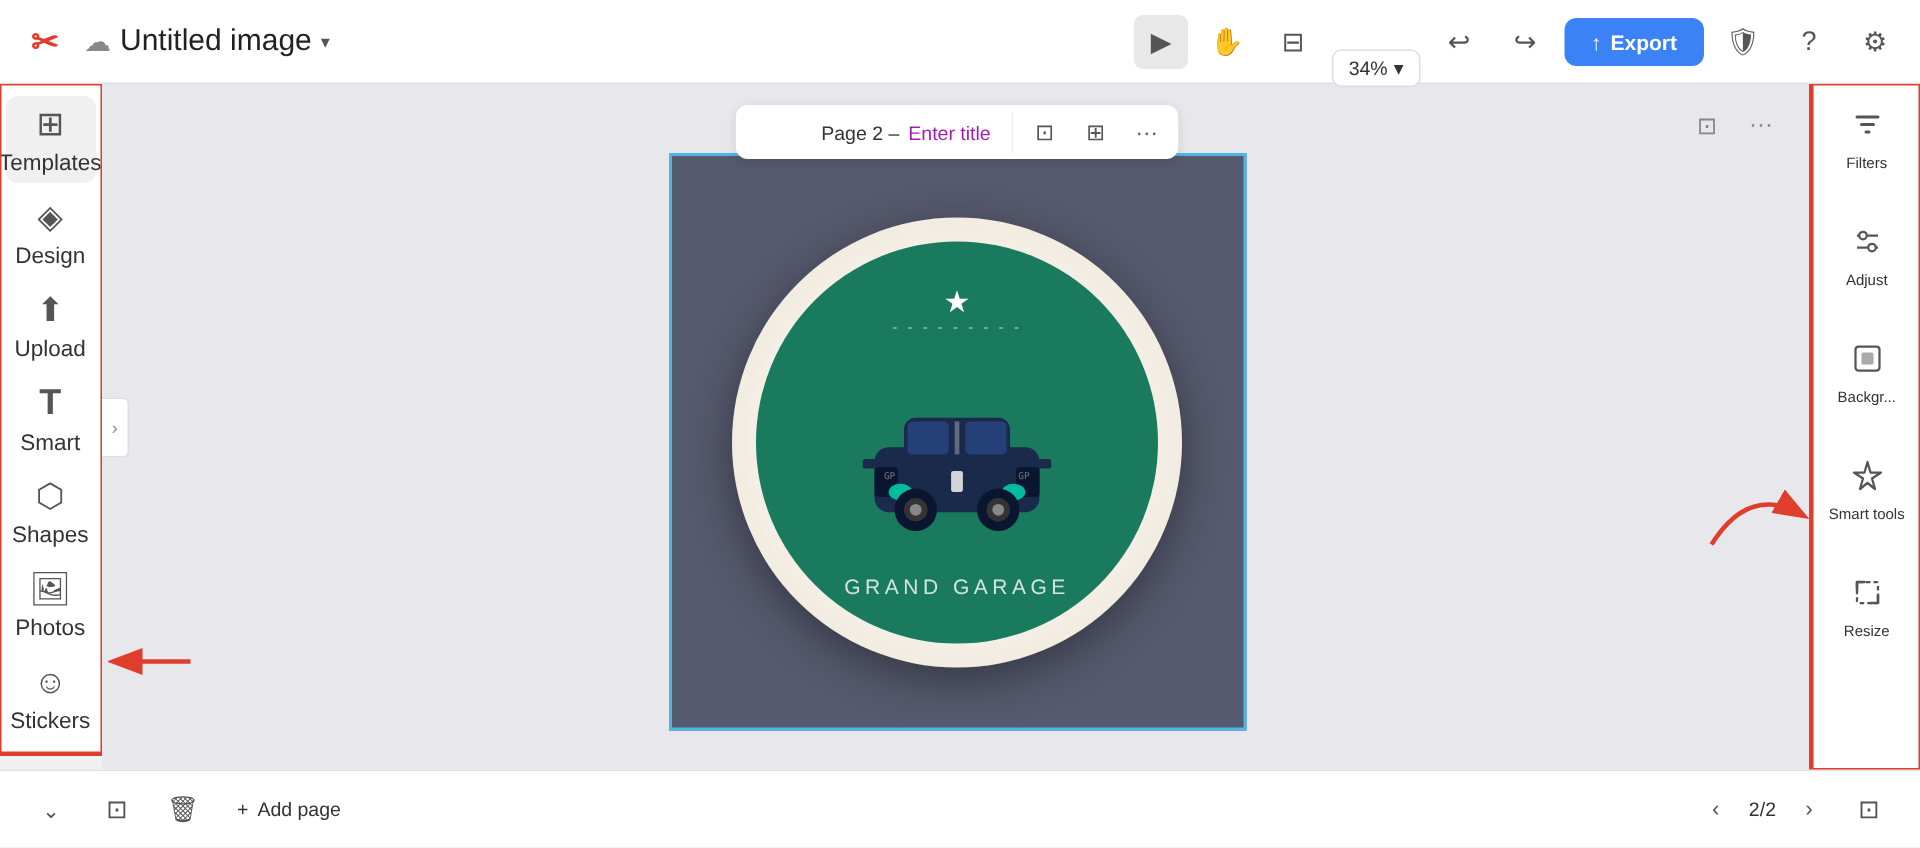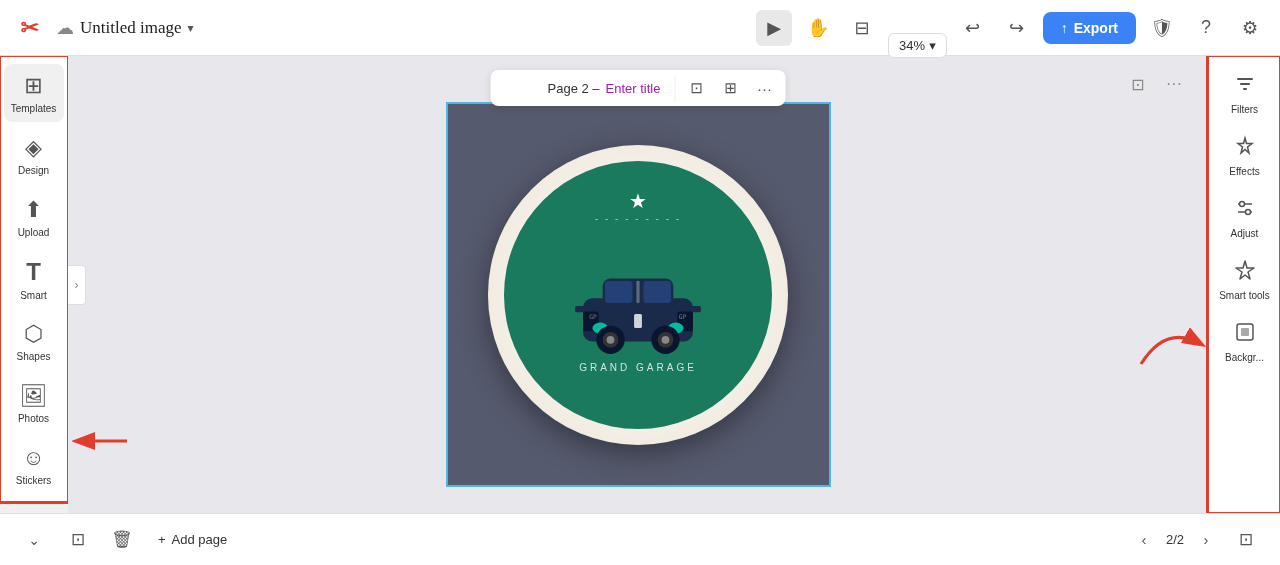--- a/index.html
+++ b/index.html
@@ -18,21 +18,21 @@
     }
     .topbar-logo {
       width: 36px; height: 36px;
       display: flex; align-items: center; justify-content: center;
       color: #e03e2d; font-size: 22px; font-weight: bold; cursor: pointer;
     }
     .topbar-title-area {
       display: flex; align-items: center; gap: 6px; flex: 1;
     }
     .cloud-icon { color: #888; font-size: 18px; }
-    .topbar-title { font-size: 17px; font-weight: 500; color: #222; font-family: Liberation Serif, serif; }
+    .topbar-title { font-size: 20px; font-weight: 500; color: #222; }
     .chevron-down { font-size: 12px; color: #555; cursor: pointer; }
     .topbar-center {
       display: flex; align-items: center; gap: 8px;
     }
     .tool-btn {
       width: 36px; height: 36px;
       border-radius: 6px;
       border: none; background: transparent;
       display: flex; align-items: center; justify-content: center;
       cursor: pointer; color: #555; font-size: 18px;
@@ -82,21 +82,21 @@
       z-index: 5;
     }
     .sidebar-item {
       display: flex; flex-direction: column; align-items: center; justify-content: center;
       width: 60px; height: 58px; border-radius: 8px;
       cursor: pointer; color: #555; gap: 4px;
       font-size: 11px; text-align: center;
     }
     .sidebar-item.active { background: #f0f0f0; }
     .sidebar-item .si-icon { font-size: 22px; }
-    .sidebar-item .si-label { font-size: 10px; color: #333; }
+    .sidebar-item .si-label { font-size: 15px; color: #333; }
 
     
     .canvas-area {
       flex: 1;
       background: #e8e8ec;
       position: relative;
       display: flex;
       align-items: center;
       justify-content: center;
       overflow: hidden;
@@ -186,37 +186,37 @@
     }
     .badge-dashes {
       color: rgba(255,255,255,0.6); font-size: 10px; position: absolute; top: 52px;
       letter-spacing: 2px;
     }
     .badge-car {
       width: 160px; height: 110px;
       margin-top: 10px;
     }
     .badge-text {
-      position: absolute; bottom: 56px;
-      color: #fff; font-size: 10px; letter-spacing: 3px; text-transform: uppercase;
+      position: absolute; bottom: 30px;
+      color: #fff; font-size: 14px; letter-spacing: 3px; text-transform: uppercase;
       opacity: 0.8;
     }
 
     
 
     
     .right-sidebar {
       width: 72px;
       background: #fff;
       border-left: 1px solid #e0e0e0;
       display: flex;
       flex-direction: column;
       align-items: center;
       padding: 8px 0;
-      gap: 2px;
+      gap: 18px;
       outline: 3px solid #e03e2d;
       outline-offset: -1px;
       z-index: 5;
       position: relative;
     }
     .right-item {
       display: flex; flex-direction: column; align-items: center; justify-content: center;
       width: 64px; min-height: 60px; border-radius: 8px;
       cursor: pointer; color: #555; gap: 4px;
       font-size: 11px; text-align: center; padding: 6px 0;
@@ -426,52 +426,53 @@
             <rect x="3" y="5" width="16" height="2" rx="1" fill="#555"></rect>
             <rect x="6" y="10" width="10" height="2" rx="1" fill="#555"></rect>
             <rect x="9" y="15" width="4" height="2" rx="1" fill="#555"></rect>
           </svg>
       </span>
       <span class="ri-label">Filters</span>
     </div>
     <div class="right-item">
       <span class="ri-icon">
         <svg width="22" height="22" viewBox="0 0 22 22">
-            <polygon points="11,3 12.5,8.5 18,8.5 13.5,12 15,18 11,14.5 7,18 8.5,12 4,8.5 9.5,8.5" fill="none" stroke="#555" stroke-width="1.5"></polygon>
-          </svg>
-      </span>
-      <span class="ri-label">Effects</span>
-    </div>
-    <div class="right-item">
-      <span class="ri-icon">
-        <svg width="22" height="22" viewBox="0 0 22 22">
             <line x1="4" y1="7" x2="18" y2="7" stroke="#555" stroke-width="1.5"></line>
             <circle cx="8" cy="7" r="2.5" fill="#fff" stroke="#555" stroke-width="1.5"></circle>
             <line x1="4" y1="15" x2="18" y2="15" stroke="#555" stroke-width="1.5"></line>
             <circle cx="14" cy="15" r="2.5" fill="#fff" stroke="#555" stroke-width="1.5"></circle>
           </svg>
       </span>
       <span class="ri-label">Adjust</span>
-    </div>
-    <div class="right-item">
-      <span class="ri-icon">
-        <svg width="22" height="22" viewBox="0 0 22 22">
-            <path d="M11 2 L13 9 L20 9 L14 13 L16 20 L11 16 L6 20 L8 13 L2 9 L9 9 Z" fill="none" stroke="#555" stroke-width="1.5" stroke-linejoin="round"></path>
-          </svg>
-      </span>
-      <span class="ri-label">Smart tools</span>
     </div>
     <div class="right-item">
       <span class="ri-icon">
         <svg width="22" height="22" viewBox="0 0 22 22">
             <rect x="3" y="3" width="16" height="16" rx="2" fill="none" stroke="#555" stroke-width="1.5"></rect>
             <rect x="7" y="7" width="8" height="8" rx="1" fill="#555" opacity="0.5"></rect>
           </svg>
       </span>
       <span class="ri-label">Backgr...</span>
+    </div>
+    <div class="right-item">
+      <span class="ri-icon">
+        <svg width="22" height="22" viewBox="0 0 22 22">
+            <path d="M11 2 L13 9 L20 9 L14 13 L16 20 L11 16 L6 20 L8 13 L2 9 L9 9 Z" fill="none" stroke="#555" stroke-width="1.5" stroke-linejoin="round"></path>
+          </svg>
+      </span>
+      <span class="ri-label">Smart tools</span>
+    </div>
+    <div class="right-item">
+      <span class="ri-icon">
+        <svg width="22" height="22" viewBox="0 0 22 22">
+            <path d="M4 4 L4 9 M4 4 L9 4 M18 18 L18 13 M18 18 L13 18" stroke="#555" stroke-width="1.8" stroke-linecap="round"></path>
+            <rect x="4" y="4" width="14" height="14" rx="1" fill="none" stroke="#555" stroke-width="1.5" stroke-dasharray="3 2"></rect>
+          </svg>
+      </span>
+      <span class="ri-label">Resize</span>
     </div>
 
     <div style="position:absolute; right:74px; bottom:140px; z-index:30; pointer-events:none;">
       <svg width="70" height="50" viewBox="0 0 70 50">
         <defs>
             <marker id="ah2" markerWidth="8" markerHeight="6" refX="6" refY="3" orient="auto">
               <polygon points="0 0, 8 3, 0 6" fill="#e03e2d"></polygon>
             </marker>
           </defs>
         <path d="M5 45 Q30 5 65 25" stroke="#e03e2d" stroke-width="3" fill="none" marker-end="url(#ah2)"></path>

